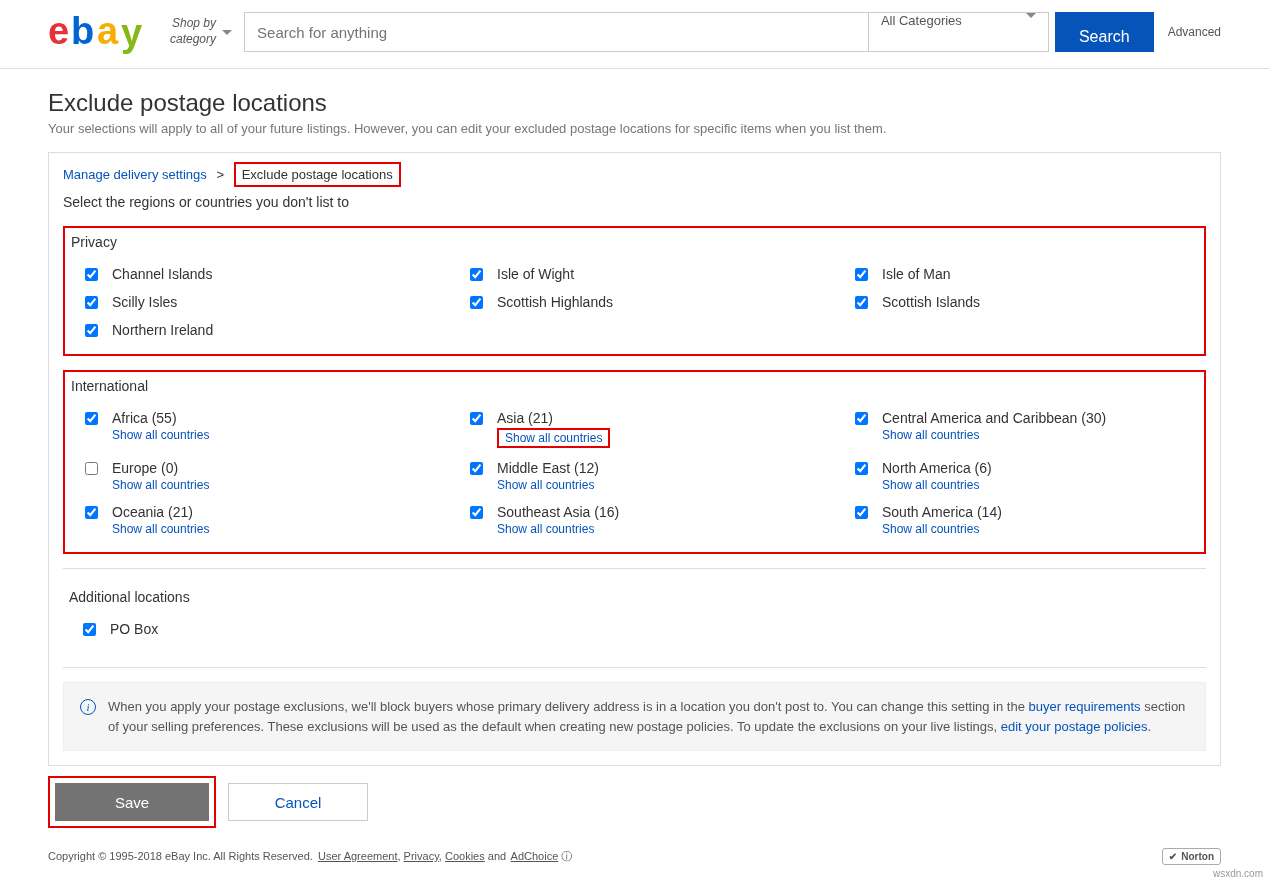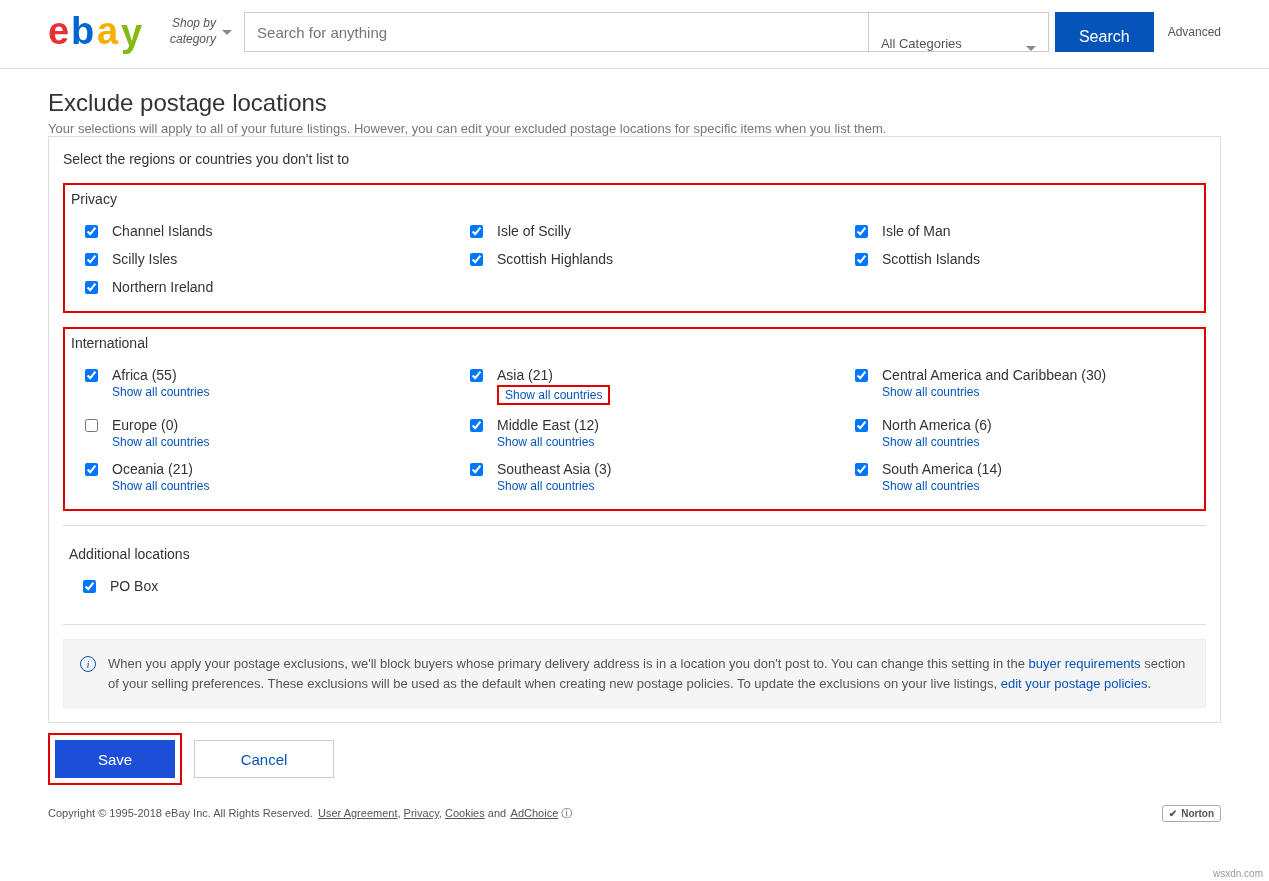--- a/index.html
+++ b/index.html
@@ -25,38 +25,38 @@
     width: 0; height: 0; border-left: 5px solid transparent;
     border-right: 5px solid transparent; border-top: 5px solid #888;
     margin-left: 6px;
   }
   .search-input {
     flex: 1; height: 40px; border: 1px solid #ccc;
     padding: 0 12px; font-size: 15px; color: #333;
   }
   .category-select {
     width: 180px; height: 40px; border: 1px solid #ccc; border-left: none;
-    display: flex; align-items: flex-end; justify-content: space-between;
+    display: flex; align-items: flex-start; justify-content: space-between;
     padding: 0 12px; font-size: 13px; color: #555; cursor: pointer;
   }
   .search-btn {
     height: 40px; padding: 16px 24px; background: #0654ba; color: #fff;
     border: none; font-size: 16px; margin-left: 6px; cursor: pointer;
   }
   .advanced-link {
     font-size: 12px; color: #555; margin-left: 14px; cursor: pointer;
   }
   .main {
     padding: 20px 48px 10px 48px;
   }
   h1 {
     font-size: 24px; font-weight: 400; color: #333; margin-bottom: 4px;
   }
   .subtitle {
-    font-size: 13px; color: #767676; margin-bottom: 0;
+    font-size: 13px; color: #767676; margin-bottom: 16px;
   }
   .panel {
     border: 1px solid #ddd;
     padding: 14px 14px 4px 14px;
   }
   .breadcrumb {
     font-size: 13px; margin-bottom: 12px;
   }
   .breadcrumb a { color: #0654ba; text-decoration: none; }
   .breadcrumb .sep { margin: 0 6px; color: #333; }
@@ -109,22 +109,22 @@
     font-size: 11px; margin-right: 12px; flex-shrink: 0; margin-top: 2px;
   }
   .info-box a { color: #0654ba; text-decoration: none; }
   .actions {
     display: flex; align-items: center; margin-top: 10px;
   }
   .save-wrap {
     border: 2px solid #e30000; padding: 5px; margin-right: 12px;
   }
   .save-btn {
-    background: #1d4ed8; color: #fff; border: none;
-    width: 120px; height: 38px; font-size: 15px; cursor: pointer;
+    background: #737373; color: #fff; border: none;
+    width: 154px; height: 38px; font-size: 15px; cursor: pointer;
   }
   .cancel-btn {
     background: #fff; color: #0654ba; border: 1px solid #ccc;
     width: 140px; height: 38px; font-size: 15px; cursor: pointer;
   }
   .footer {
     padding: 10px 48px; font-size: 11px; color: #555;
     display: flex; align-items: center; justify-content: space-between;
   }
   .footer a { color: #555; }
@@ -165,36 +165,41 @@
   <button class="search-btn">Search</button>
   <span class="advanced-link">Advanced</span>
 </div>
 
 <div class="main">
   <h1>Exclude postage locations</h1>
   <div class="subtitle">Your selections will apply to all of your future listings. However, you can edit your excluded postage locations for specific items when you list them.</div>
 
   <div class="panel">
 
+    <div class="breadcrumb">
+      <a href="#">Manage delivery settings</a>
+      <span class="sep">&gt;</span>
+      <span class="current">Exclude postage locations</span>
+    </div>
 
     <div class="instruct">Select the regions or countries you don't list to</div>
 
     <div class="section hl">
       <div class="section-title">Privacy</div>
       <div class="cols3" id="domestic-grid">
           <div class="item">
             <input type="checkbox" checked="" style="">
             <div class="item-body">
               <span class="item-label">Channel Islands</span>
             </div>
           </div>
           <div class="item">
             <input type="checkbox" checked="" style="">
             <div class="item-body">
-              <span class="item-label">Isle of Scilly</span>
+              <span class="item-label">Isle of Wight</span>
             </div>
           </div>
           <div class="item">
             <input type="checkbox" checked="" style="">
             <div class="item-body">
               <span class="item-label">Isle of Man</span>
             </div>
           </div>
           <div class="item">
             <input type="checkbox" checked="" style="">
@@ -271,21 +276,21 @@
           <div class="item">
             <input type="checkbox" checked="" style="">
             <div class="item-body">
               <span class="item-label">Oceania (21)</span>
               <a class="show-all" href="#">Show all countries</a>
             </div>
           </div>
           <div class="item">
             <input type="checkbox" checked="" style="">
             <div class="item-body">
-              <span class="item-label">Southeast Asia (3)</span>
+              <span class="item-label">Southeast Asia (16)</span>
               <a class="show-all" href="#">Show all countries</a>
             </div>
           </div>
           <div class="item">
             <input type="checkbox" checked="" style="">
             <div class="item-body">
               <span class="item-label">South America (14)</span>
               <a class="show-all" href="#">Show all countries</a>
             </div>
           </div>

